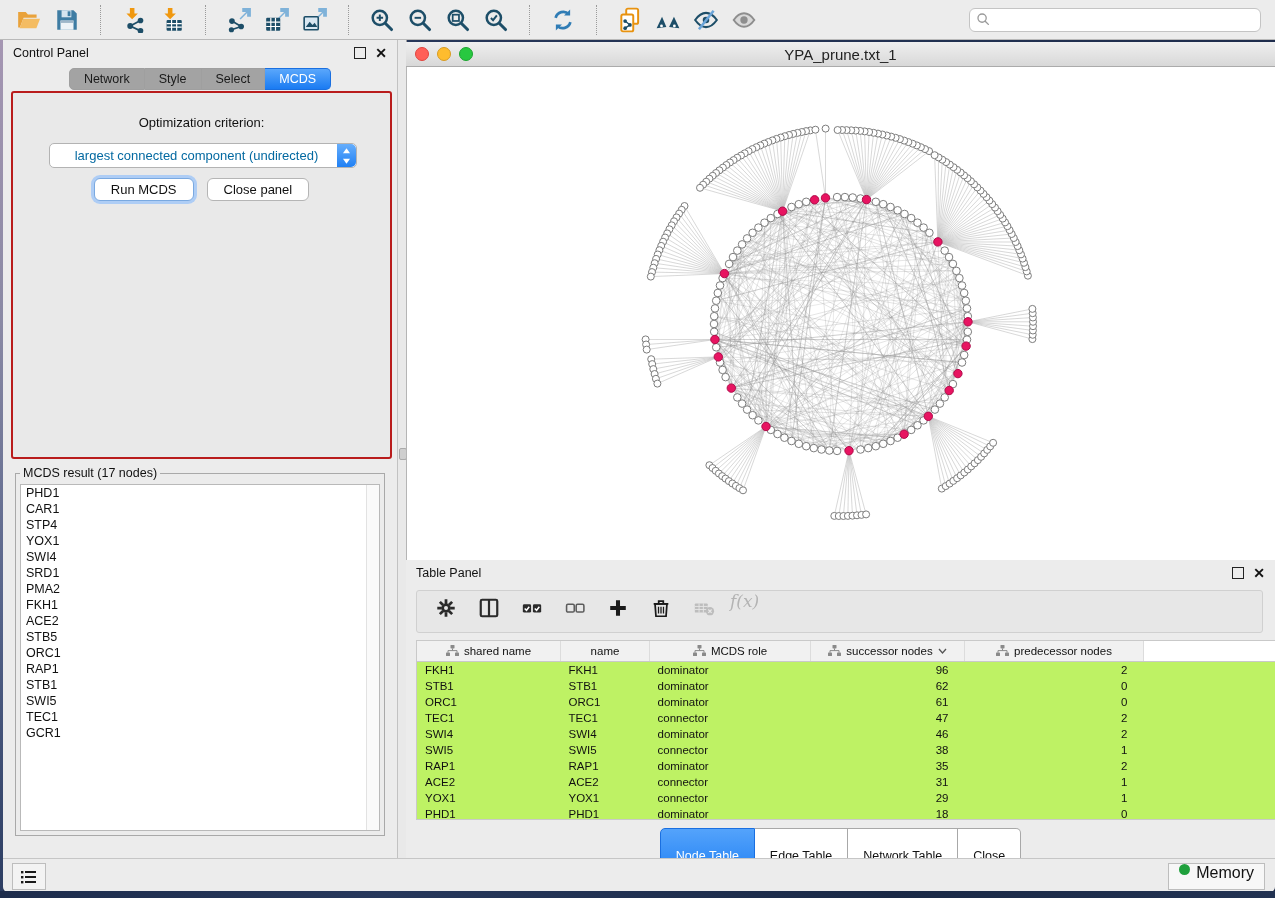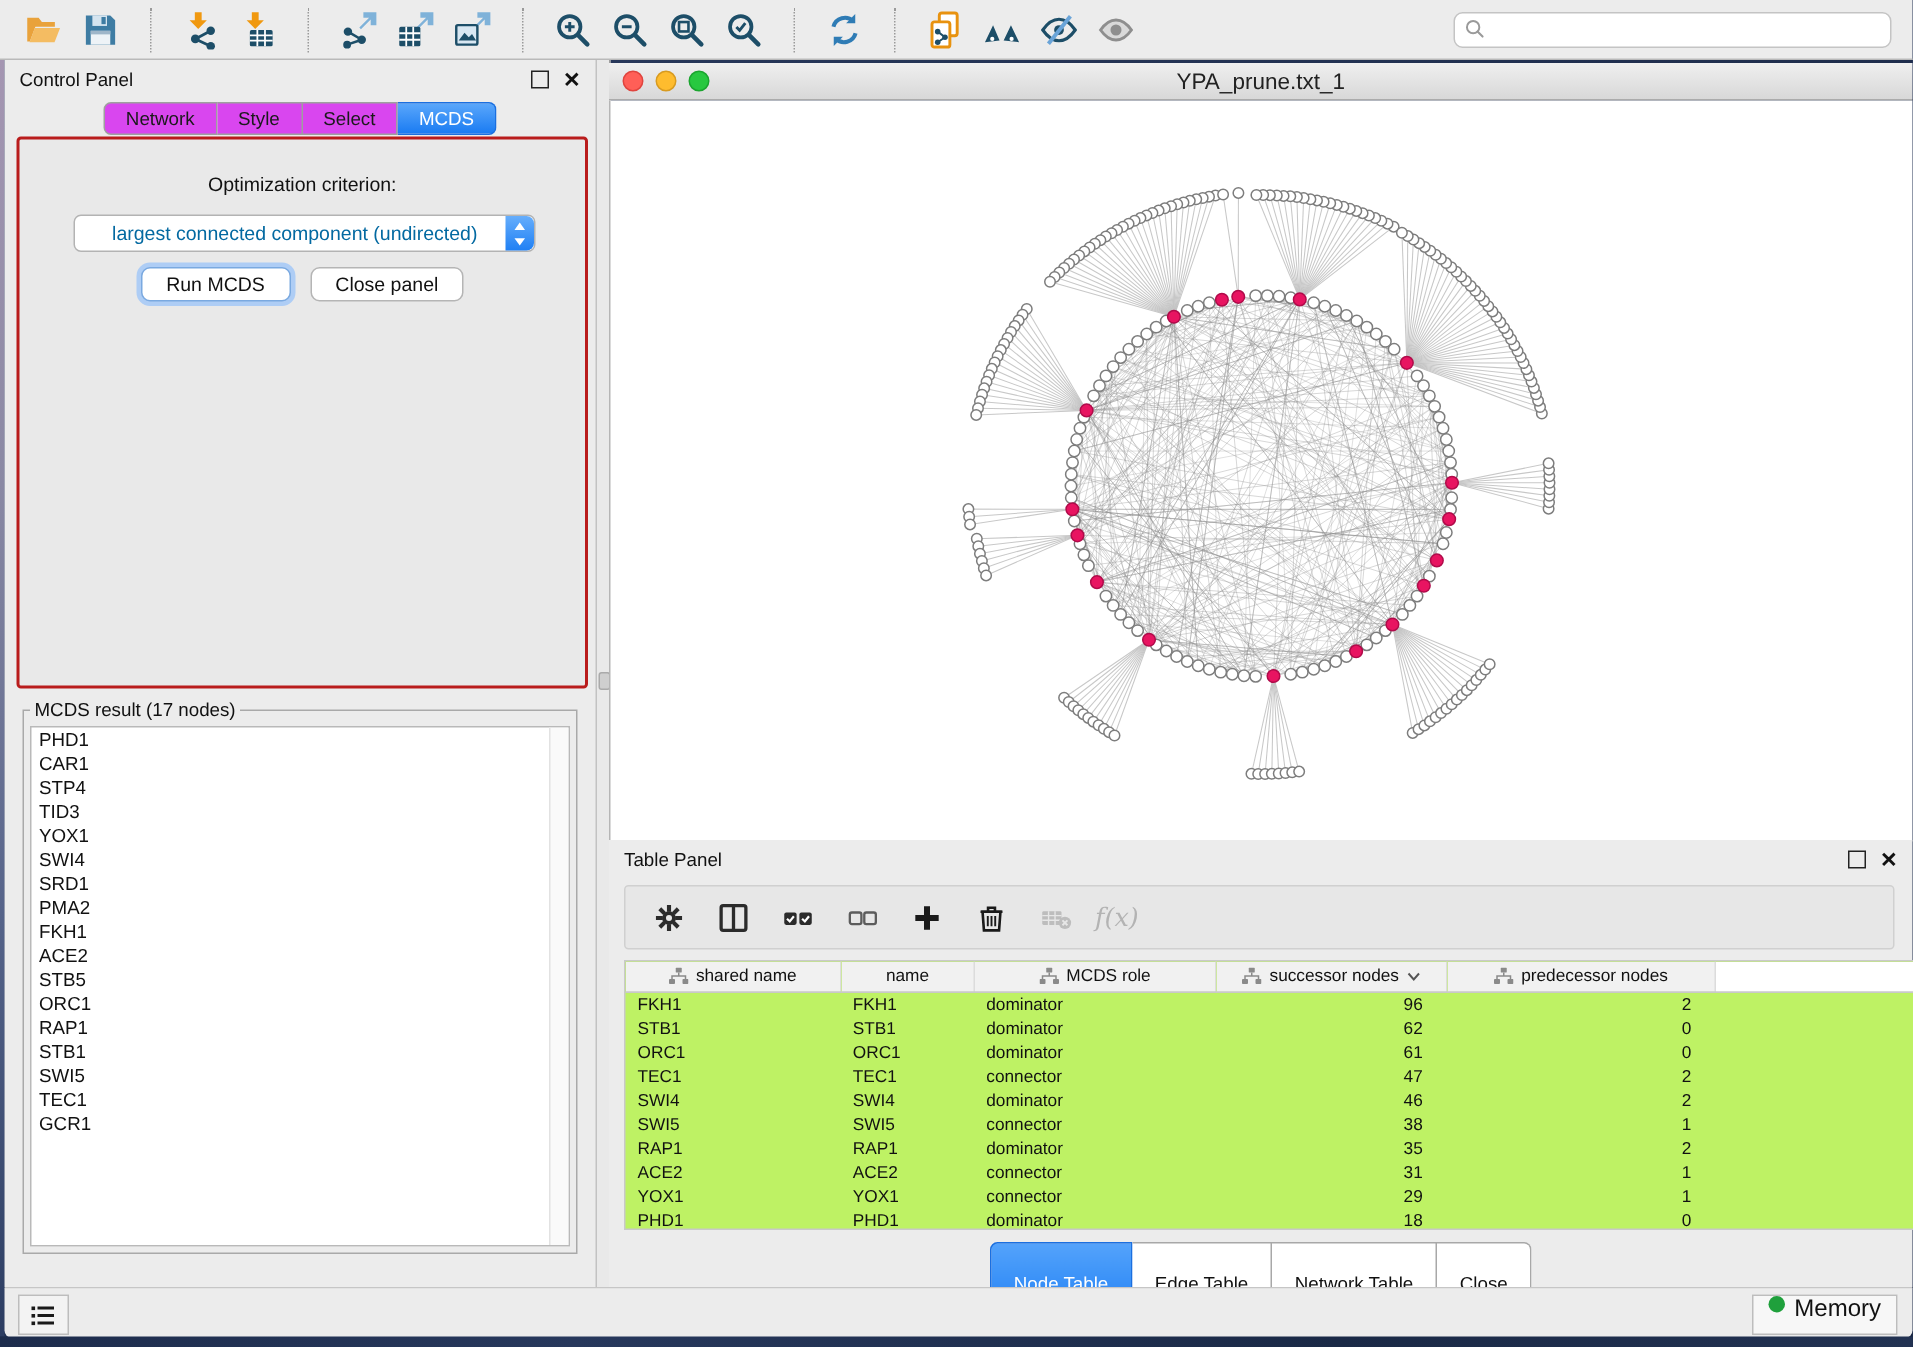--- a/index.html
+++ b/index.html
@@ -22,21 +22,21 @@
   .wall-bottom{position:absolute;left:0;top:891px;width:1275px;height:7px;
              background:linear-gradient(90deg,#1d2c4c,#27385c 30%,#1a2946 70%,#223252);}
   
   .control-panel{position:absolute;left:3px;top:40px;width:395px;height:818px;background:#ececec;
                  border-right:1px solid #c2c2c2;box-sizing:border-box;}
   .panel-titlebar{height:26px;display:flex;align-items:center;padding:0 10px;font-size:12.5px;color:#111;}
   .panel-ctrls{margin-left:auto;display:flex;align-items:center;gap:9px;}
   .float-box{width:10px;height:10px;border:1.6px solid #222;}
   .close-x{font-size:14px;font-weight:bold;color:#111;line-height:10px;}
   .seg-tabs{display:flex;justify-content:center;margin-top:2px;}
-  .seg{border:1px solid #9f9f9f;background:#d946ef;color:#1a1a1a;font-size:12.5px;padding:3px 14px;
+  .seg{border:1px solid #9f9f9f;background:#a3a3a3;color:#1a1a1a;font-size:12.5px;padding:3px 14px;
        border-left-width:0;cursor:default;}
   .seg:first-child{border-left-width:1px;border-radius:5px 0 0 5px;}
   .seg:last-child{border-radius:0 5px 5px 0;}
   .seg.sel{background:linear-gradient(#5aa7fb,#1a7bf2);border-color:#1a6fe0;color:#fff;}
   .tab-content{position:absolute;left:8px;top:51px;width:377px;height:364px;background:#e9e9e9;
                border:2px solid #b91c1c;border-radius:3px;}
   .opt-label{text-align:center;margin-top:22px;font-size:13px;color:#111;}
   .combo{position:absolute;left:36px;top:50px;width:306px;height:23px;background:#fff;border:1px solid #b3b3b3;
          border-radius:5px;display:flex;align-items:center;font-size:13px;color:#0369a1;}
   .combo-text{flex:1;text-align:center;padding-left:6px;white-space:nowrap;overflow:hidden;}
@@ -67,21 +67,21 @@
   .light{width:12px;height:12px;border-radius:50%;}
   .light.red{background:#ff5f57;border:0.5px solid #e0443e;}
   .light.yellow{background:#febc2e;border:0.5px solid #d89b20;}
   .light.green{background:#28c840;border:0.5px solid #1ba52f;}
   .net-title{position:absolute;left:0;right:0;text-align:center;font-size:15px;color:#222;}
   .net-canvas{position:relative;width:100%;height:493px;background:#fff;border-left:1px solid #b5b5b5;box-sizing:border-box;}
   .net-canvas svg{position:absolute;left:0;top:0;}
   
   .table-panel{position:absolute;left:406px;top:560px;width:869px;height:298px;background:#ececec;}
   .tp-toolbar{position:absolute;left:10px;top:30px;width:847px;height:43px;background:#e7e7e7;
-              border:1px solid #d0d0d0;border-radius:3px;display:flex;align-items:center;gap:9px;padding:0 12px;box-sizing:border-box;}
+              border:1px solid #d0d0d0;border-radius:3px;display:flex;align-items:flex-start;gap:9px;padding:0 12px;box-sizing:border-box;}
   .tp-btn{width:34px;height:34px;display:flex;align-items:center;justify-content:center;}
   .tp-btn svg{width:22px;height:22px;}
   .fx{font-family:"DejaVu Serif",serif;font-style:italic;font-size:17px;color:#b3b3b3;}
   .data-table{position:absolute;left:10px;top:80px;width:893px;height:180px;background:#bef264;
               border:1px solid #c9c9c9;box-sizing:border-box;overflow:hidden;}
   table{border-collapse:collapse;table-layout:fixed;width:832px;font-size:11.5px;color:#111;}
   th{background:#f1f1f1;border-right:1px solid #dcdcdc;border-bottom:1px solid #c9c9c9;font-weight:normal;
      height:20px;padding:0 4px;white-space:nowrap;overflow:hidden;}
   .th-inner{display:flex;align-items:center;justify-content:center;gap:5px;}
   td{height:16px;padding:0 8px;white-space:nowrap;overflow:hidden;}
@@ -281,21 +281,20 @@
         <button class="mac-btn">Close panel</button>
       </div>
     </div>
     <fieldset class="mcds-fieldset">
       <legend>MCDS result (17 nodes)</legend>
       <div class="mcds-list" id="mcds-list">
         <div class="scroll-track"></div>
       <div class="mcds-item">PHD1</div>
           <div class="mcds-item">CAR1</div>
           <div class="mcds-item">STP4</div>
-          <div class="mcds-item">TID3</div>
           <div class="mcds-item">YOX1</div>
           <div class="mcds-item">SWI4</div>
           <div class="mcds-item">SRD1</div>
           <div class="mcds-item">PMA2</div>
           <div class="mcds-item">FKH1</div>
           <div class="mcds-item">ACE2</div>
           <div class="mcds-item">STB5</div>
           <div class="mcds-item">ORC1</div>
           <div class="mcds-item">RAP1</div>
           <div class="mcds-item">STB1</div>

